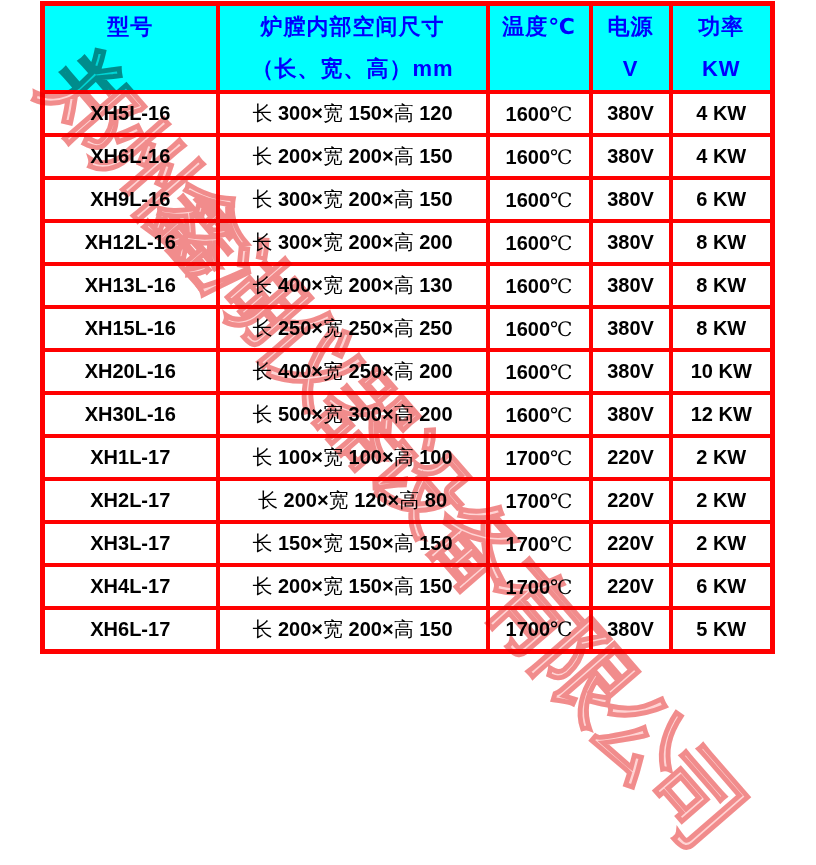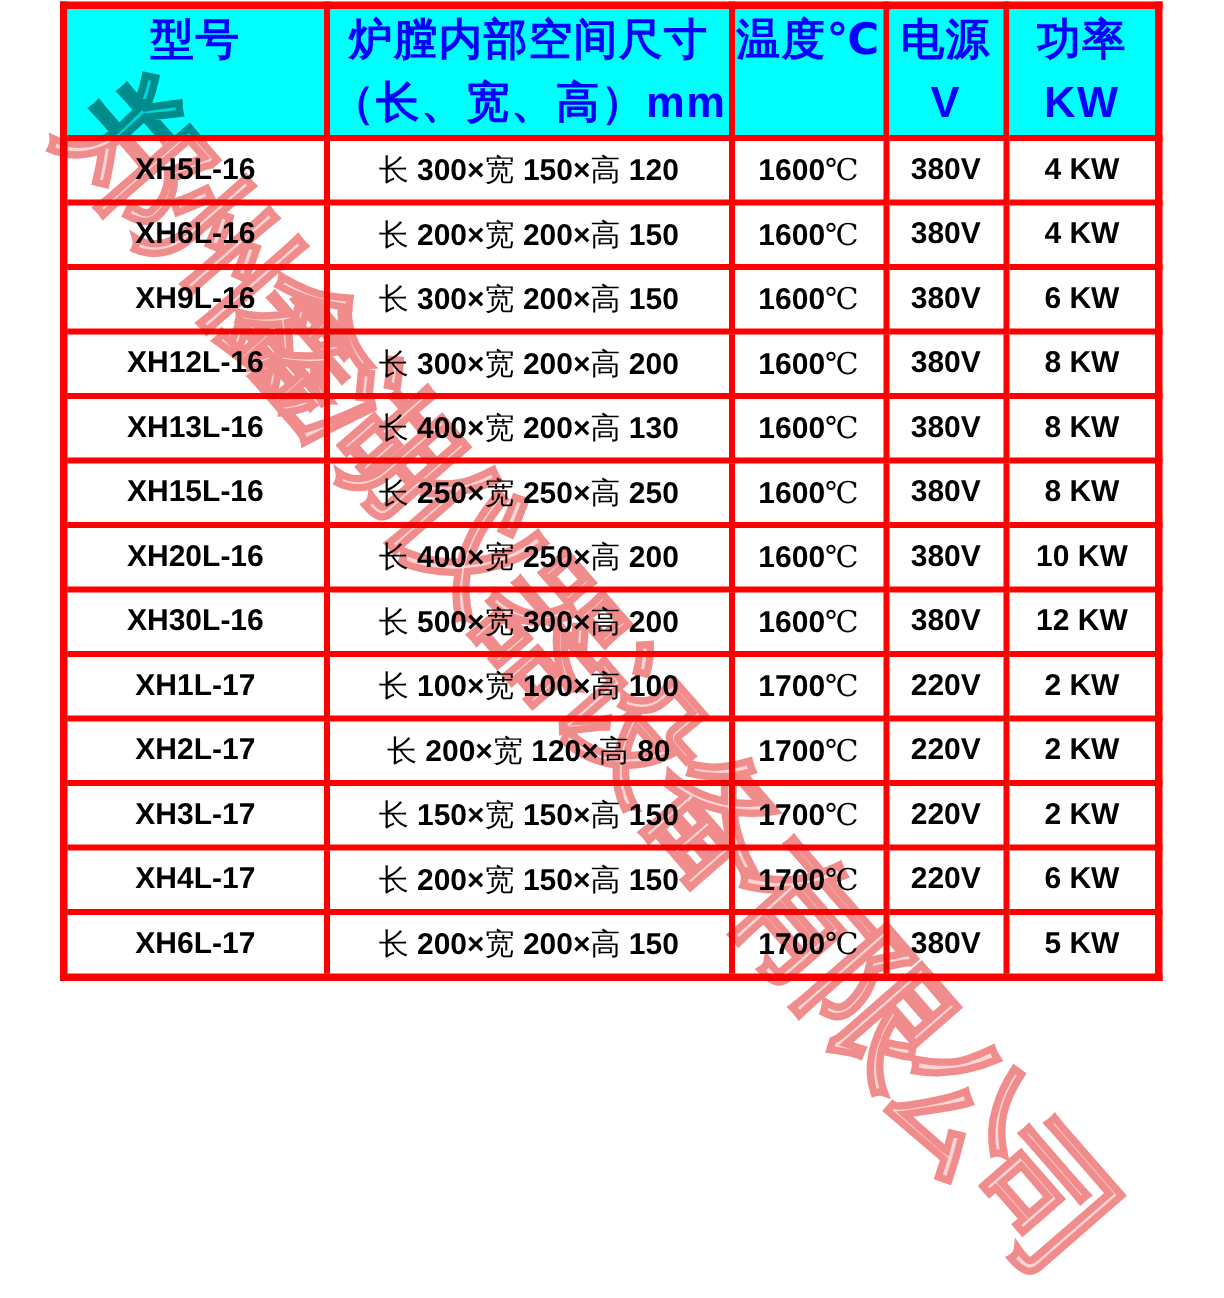--- a/index.html
+++ b/index.html
@@ -26,21 +26,21 @@
     border:4px solid #FF0000;
     text-align:center;
     vertical-align:middle;
     padding:0;
     overflow:hidden;
   }
   thead th {
     background:#00FFFF;
     color:#0000FF;
     height:84px;
-    font-size:29px;
+    font-size:22px;
     font-weight:bold;
   }
   .h-line {
     height:42px;
     display:flex;
     align-items:center;
     justify-content:center;
     letter-spacing:1px;
     white-space:nowrap;
   }

